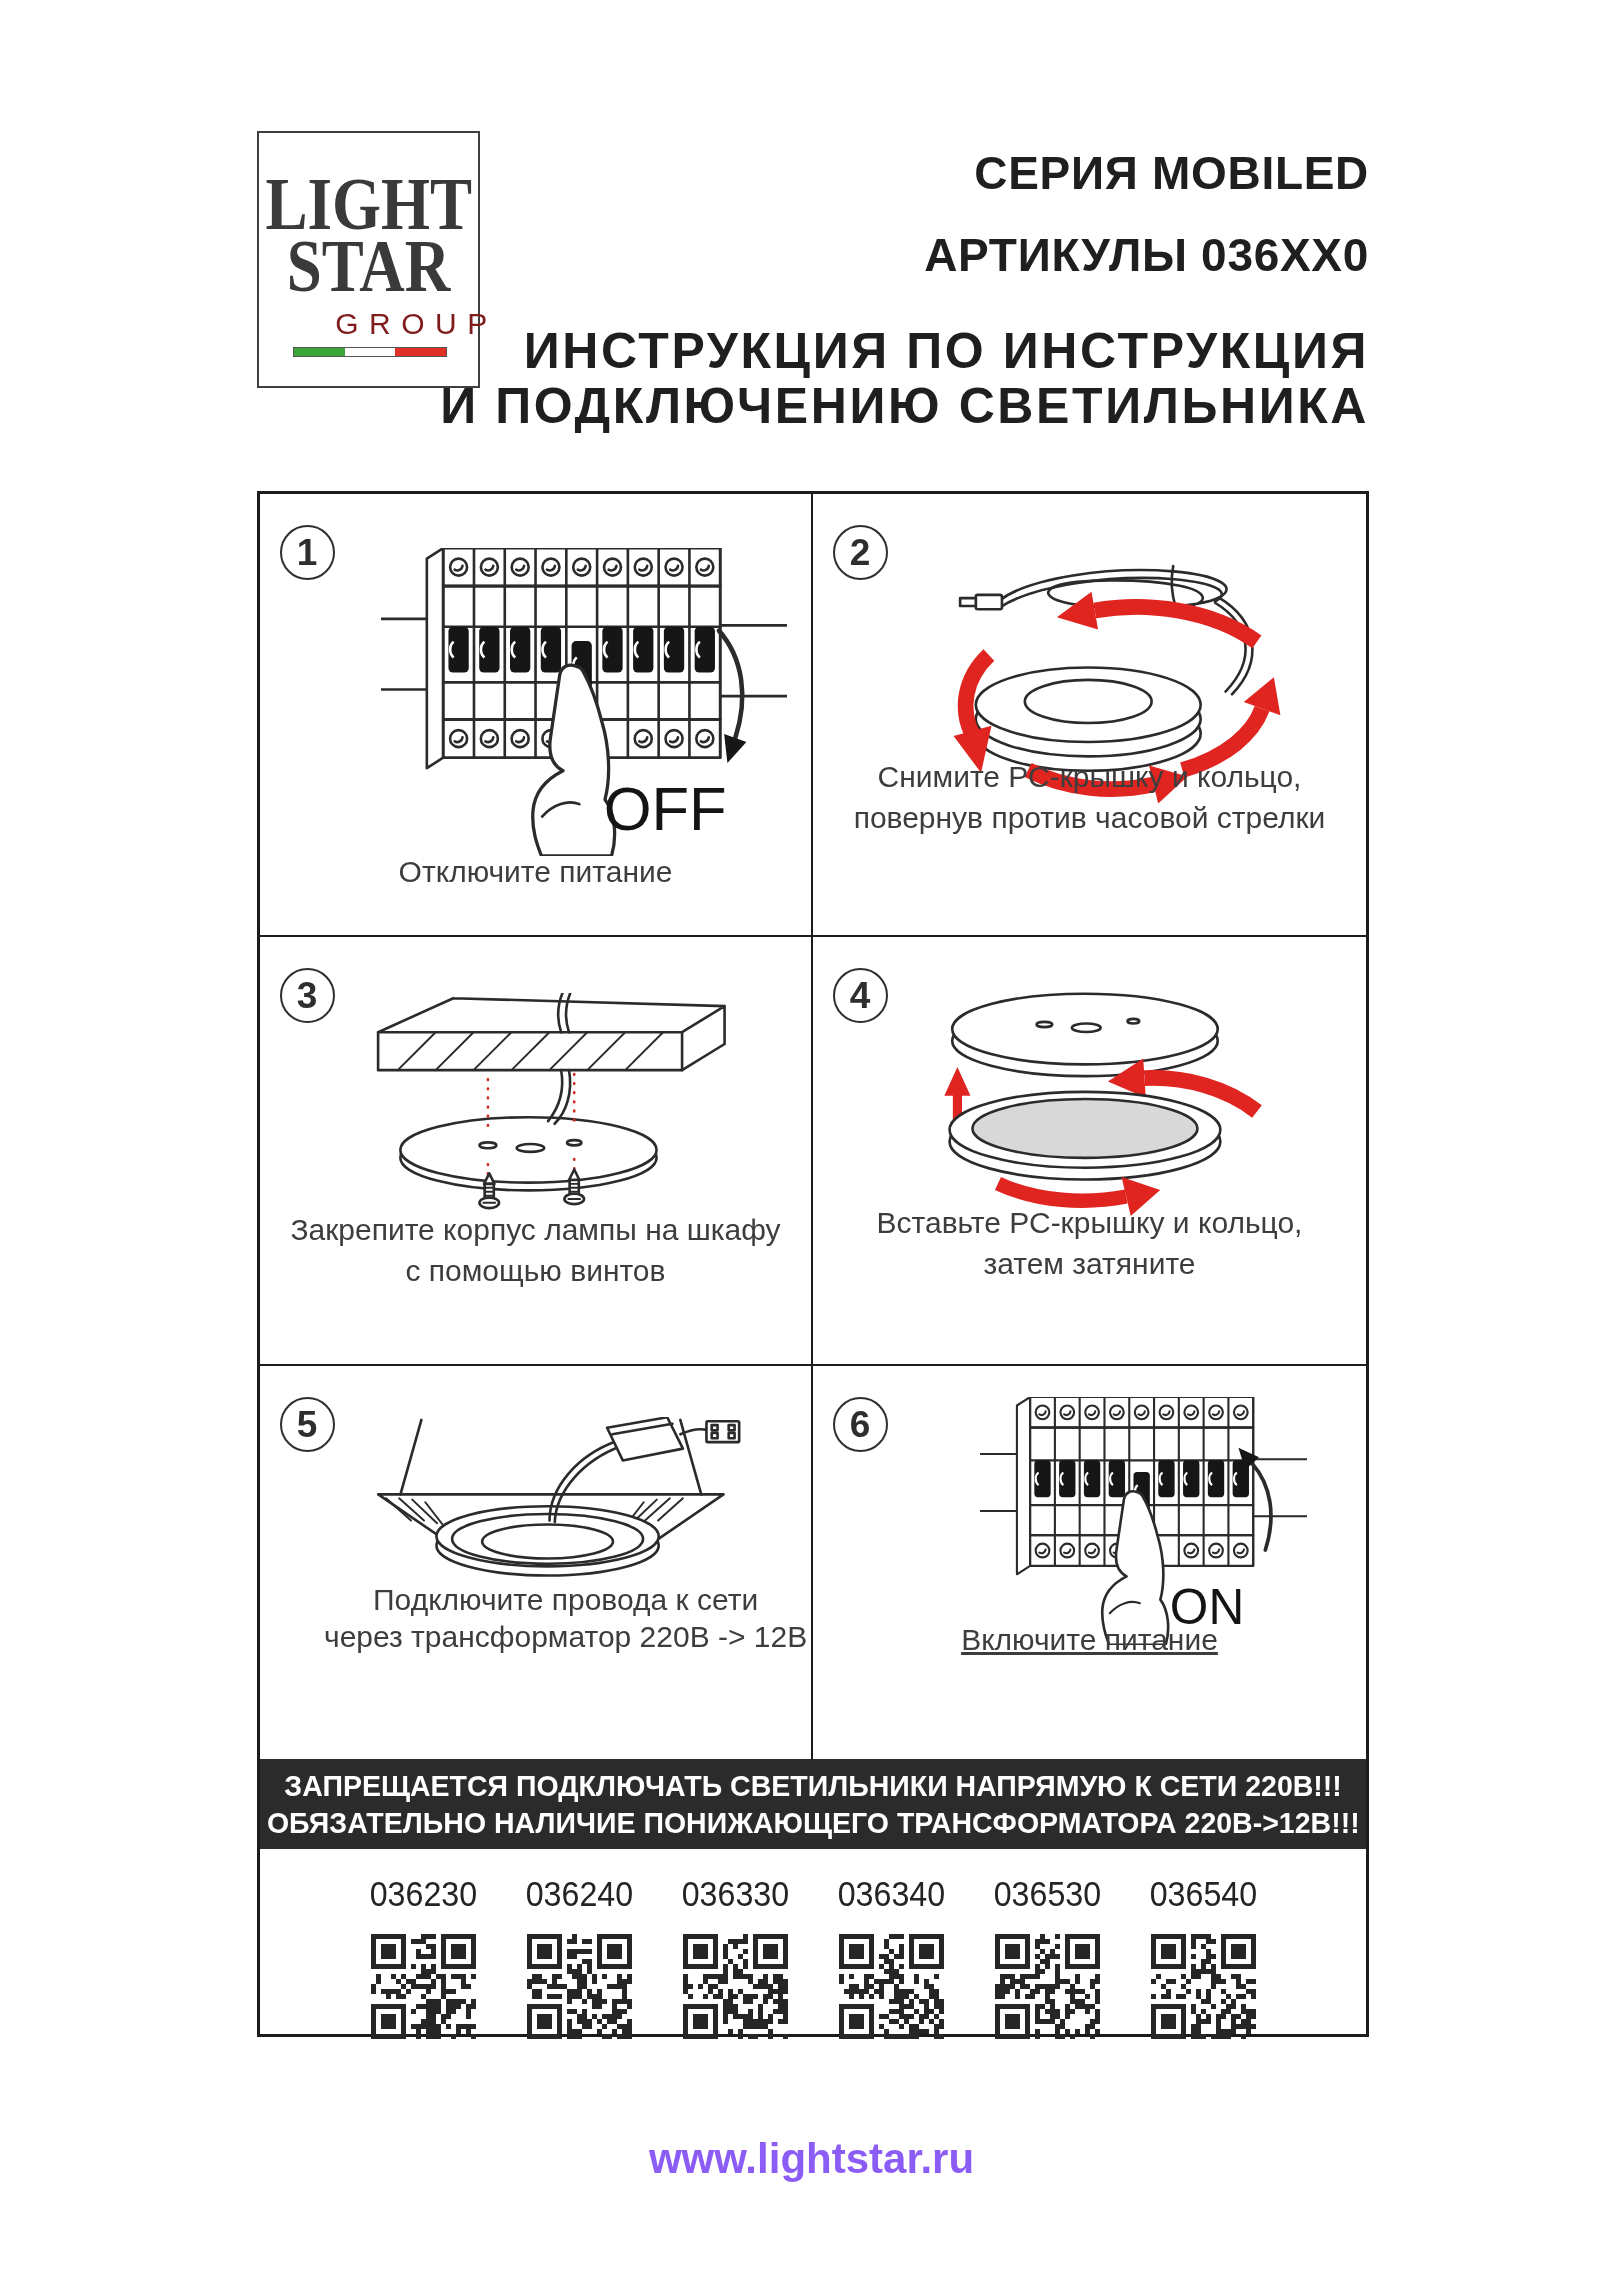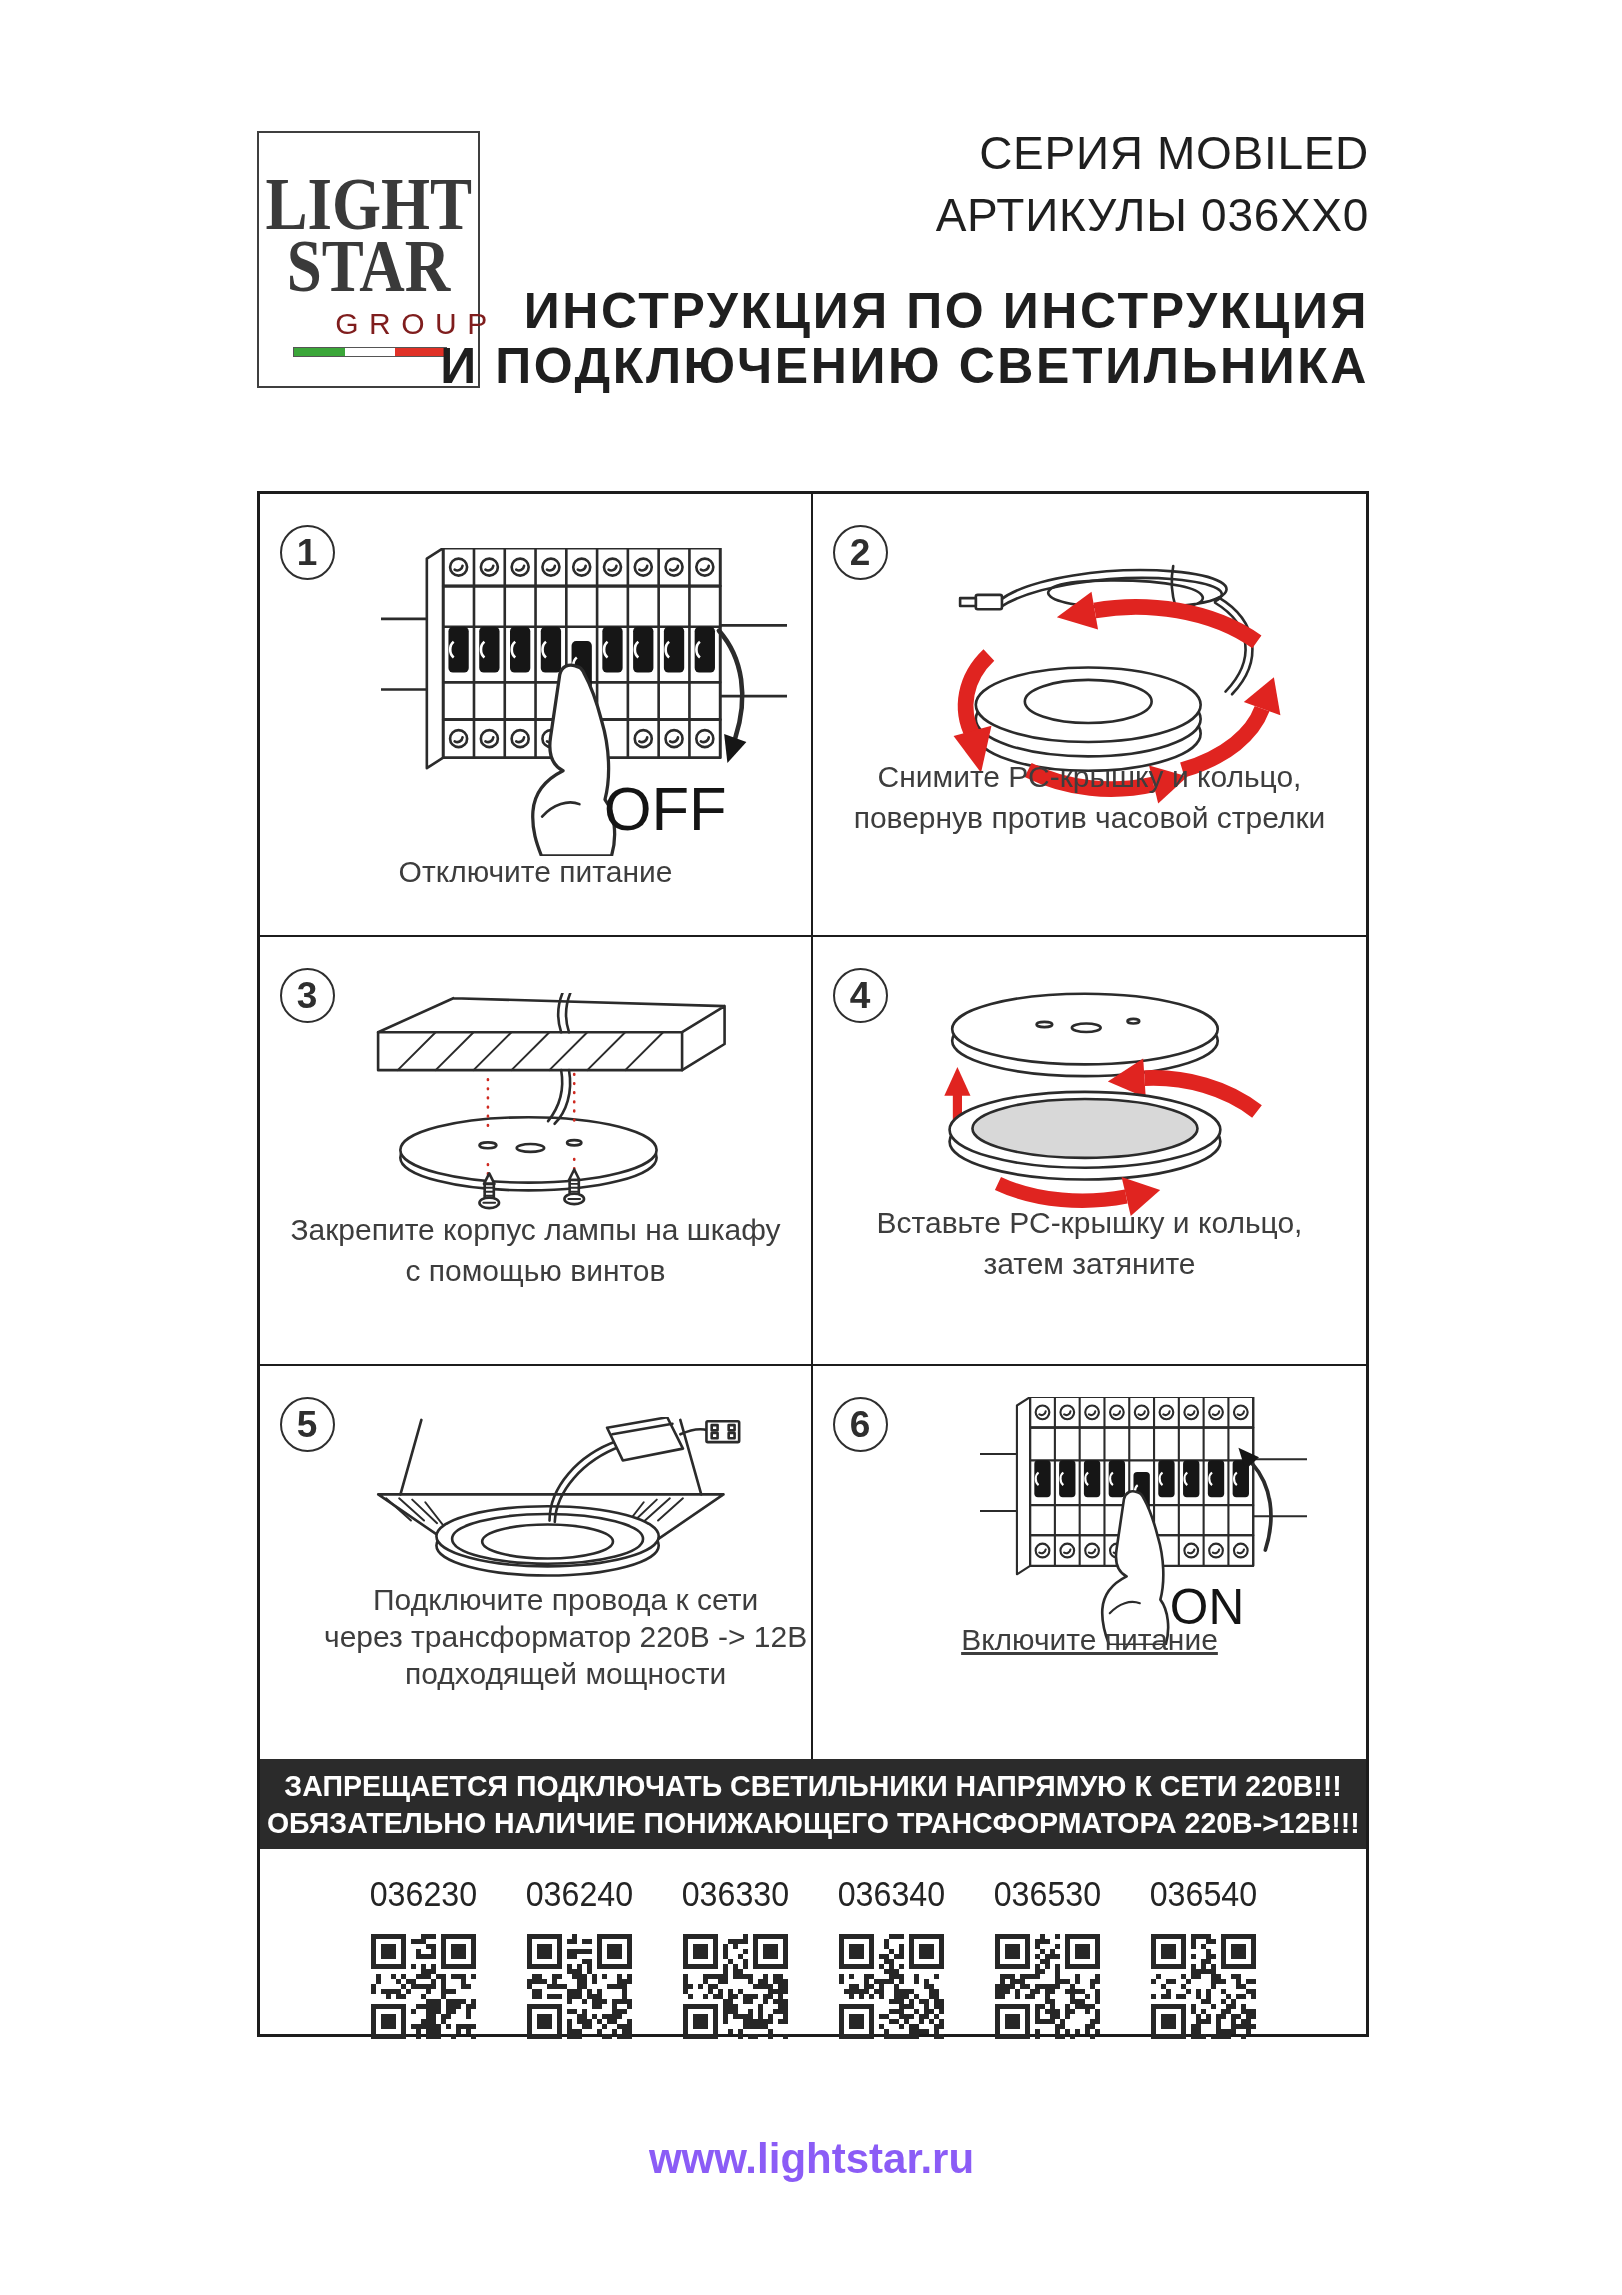--- a/index.html
+++ b/index.html
@@ -17,21 +17,21 @@
   .logo-group{position:absolute;top:174px;left:0;width:100%;text-align:center;
     font-size:30px;font-weight:400;color:#7f1d1d;letter-spacing:10.5px;text-indent:7.9px;padding-left:44px;}
   .logo-flag{position:absolute;left:34px;top:214px;width:152px;height:7.9px;
     border:1.3px solid #555;display:flex;}
   .logo-flag span{flex:1;}
   .fg{background:var(--flag-green,#3ba639);}
   .fw2{background:#ffffff;}
   .fr{background:var(--flag-red,#e03127);}
 
   .title-block{position:absolute;right:254px;top:122px;text-align:right;color:#1f1f1f;}
-  .title-sm{font-size:46px;line-height:62px;font-weight:400;letter-spacing:0.7px;white-space:nowrap;}
+  .title-sm{font-size:46px;line-height:62px;font-weight:700;letter-spacing:0.7px;white-space:nowrap;margin-top:20px;}
   .title-lg{margin-top:38px;font-size:50px;line-height:55px;font-weight:700;letter-spacing:2.6px;white-space:nowrap;}
 
   
   .grid-box{position:absolute;left:257px;top:491px;width:1112px;height:1546px;
     border:3.3px solid #1c1c1c;box-sizing:border-box;background:#fff;}
   .grid{display:grid;grid-template-columns:553px 553px;grid-template-rows:443px 429px 393px;}
   .panel{position:relative;box-sizing:border-box;background:#fff;}
   .panel.bR{border-right:2.6px solid #1c1c1c;}
   .panel.bB{border-bottom:2.6px solid #1c1c1c;}
 
@@ -282,21 +282,20 @@
           <path class="ln" d="M548,26 C566,18 578,16 590,20"></path>
           <rect class="lnf" x="588" y="6" width="50" height="32" rx="2"></rect>
           <rect class="lnf" x="596" y="12" width="9" height="8"></rect>
           <rect class="lnf" x="596" y="24" width="9" height="8"></rect>
           <rect class="lnf" x="622" y="12" width="9" height="8"></rect>
           <rect class="lnf" x="622" y="24" width="9" height="8"></rect>
         </svg>
         <div class="caption left" style="top:215px;">
           <div>Подключите провода к сети</div>
           <div>через трансформатор 220В -&gt; 12В</div>
-          <div>подходящей мощности</div>
         </div>
       </div>
 
       <div class="panel">
         <div class="badge">6</div>
         <svg class="illus breaker-svg" style="left:167px;top:31px;" width="327" height="248" viewBox="0 0 620 470">
           <path class="ln" d="M0,108 H88 M0,216 H88 M515,118 H620 M515,226 H620"></path>
           <polygon class="lnf" points="95,0 70,16 70,336 95,320"></polygon>
           <g class="breaker-cells">
               <rect x="95" y="0" width="423" height="58" class="lnf"></rect>

